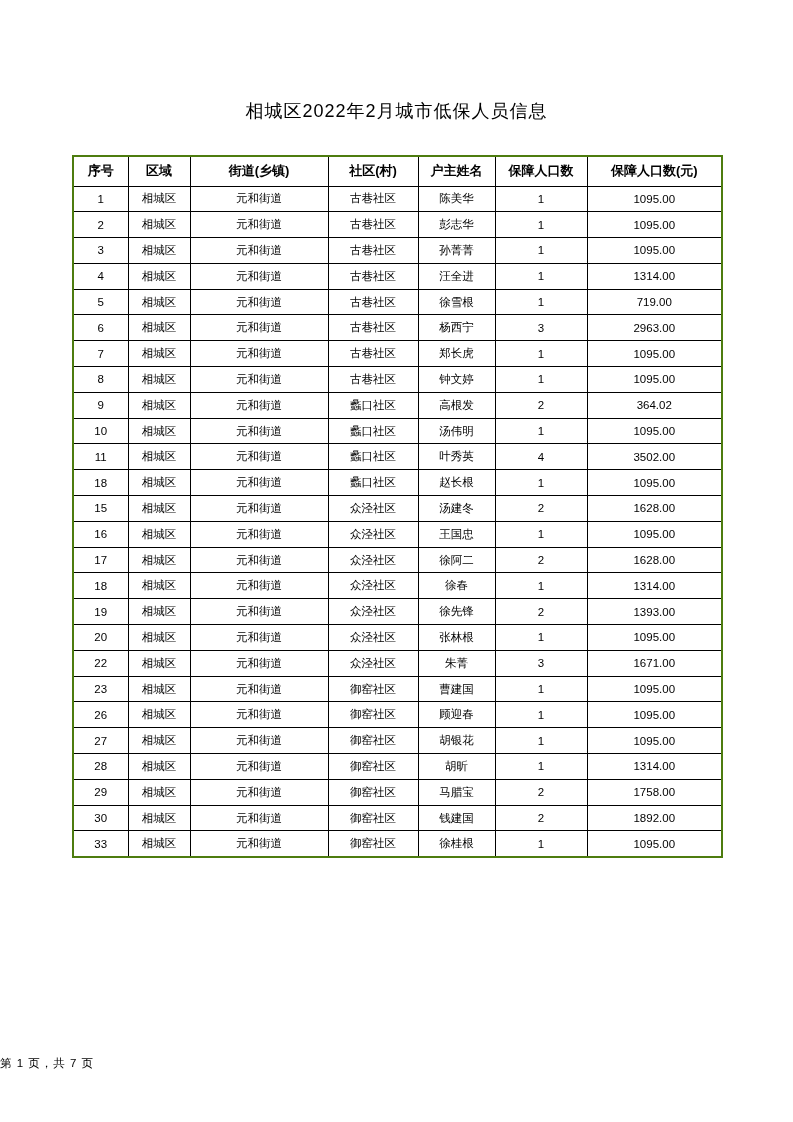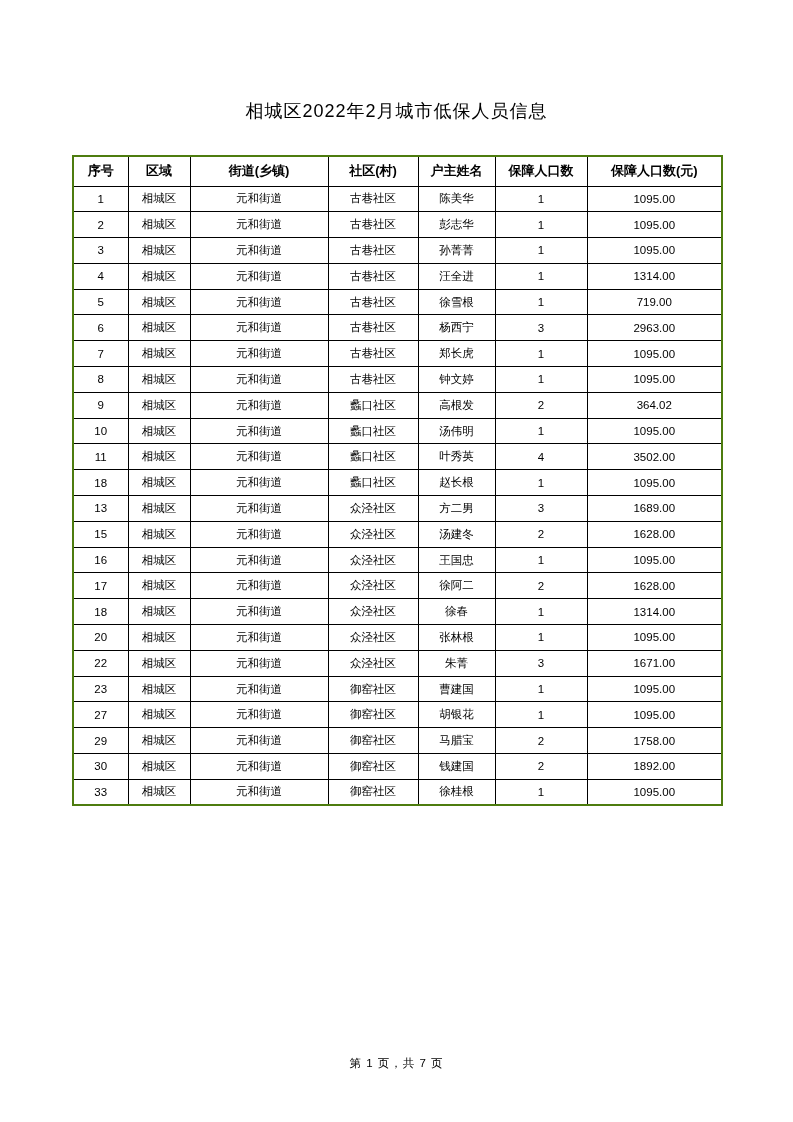--- a/index.html
+++ b/index.html
@@ -68,21 +68,20 @@
   }
   .doc-table tbody td {
     font-size: 11.5px;
     font-weight: 400;
   }
   .footer {
     position: absolute;
     top: 1056px;
     left: 0;
     width: 100%;
-    text-align: center;
     font-size: 11.5px;
     letter-spacing: 1px;
   }
 </style>
 </head>
 <body>
 
 <div class="page">
 
   <h1 class="title">相城区2022年2月城市低保人员信息</h1>
@@ -211,29 +210,20 @@
         <tr>
     <td>18</td>
     <td>相城区</td>
     <td>元和街道</td>
     <td>蠡口社区</td>
     <td>赵长根</td>
     <td>1</td>
     <td>1095.00</td>
   </tr>
         <tr>
-    <td>13</td>
-    <td>相城区</td>
-    <td>元和街道</td>
-    <td>众泾社区</td>
-    <td>方二男</td>
-    <td>3</td>
-    <td>1689.00</td>
-  </tr>
-        <tr>
     <td>15</td>
     <td>相城区</td>
     <td>元和街道</td>
     <td>众泾社区</td>
     <td>汤建冬</td>
     <td>2</td>
     <td>1628.00</td>
   </tr>
         <tr>
     <td>16</td>
@@ -254,20 +244,29 @@
     <td>1628.00</td>
   </tr>
         <tr>
     <td>18</td>
     <td>相城区</td>
     <td>元和街道</td>
     <td>众泾社区</td>
     <td>徐春</td>
     <td>1</td>
     <td>1314.00</td>
+  </tr>
+        <tr>
+    <td>19</td>
+    <td>相城区</td>
+    <td>元和街道</td>
+    <td>众泾社区</td>
+    <td>徐先锋</td>
+    <td>2</td>
+    <td>1393.00</td>
   </tr>
         <tr>
     <td>20</td>
     <td>相城区</td>
     <td>元和街道</td>
     <td>众泾社区</td>
     <td>张林根</td>
     <td>1</td>
     <td>1095.00</td>
   </tr>
@@ -283,27 +282,45 @@
         <tr>
     <td>23</td>
     <td>相城区</td>
     <td>元和街道</td>
     <td>御窑社区</td>
     <td>曹建国</td>
     <td>1</td>
     <td>1095.00</td>
   </tr>
         <tr>
+    <td>26</td>
+    <td>相城区</td>
+    <td>元和街道</td>
+    <td>御窑社区</td>
+    <td>顾迎春</td>
+    <td>1</td>
+    <td>1095.00</td>
+  </tr>
+        <tr>
     <td>27</td>
     <td>相城区</td>
     <td>元和街道</td>
     <td>御窑社区</td>
     <td>胡银花</td>
     <td>1</td>
     <td>1095.00</td>
+  </tr>
+        <tr>
+    <td>28</td>
+    <td>相城区</td>
+    <td>元和街道</td>
+    <td>御窑社区</td>
+    <td>胡昕</td>
+    <td>1</td>
+    <td>1314.00</td>
   </tr>
         <tr>
     <td>29</td>
     <td>相城区</td>
     <td>元和街道</td>
     <td>御窑社区</td>
     <td>马腊宝</td>
     <td>2</td>
     <td>1758.00</td>
   </tr>

